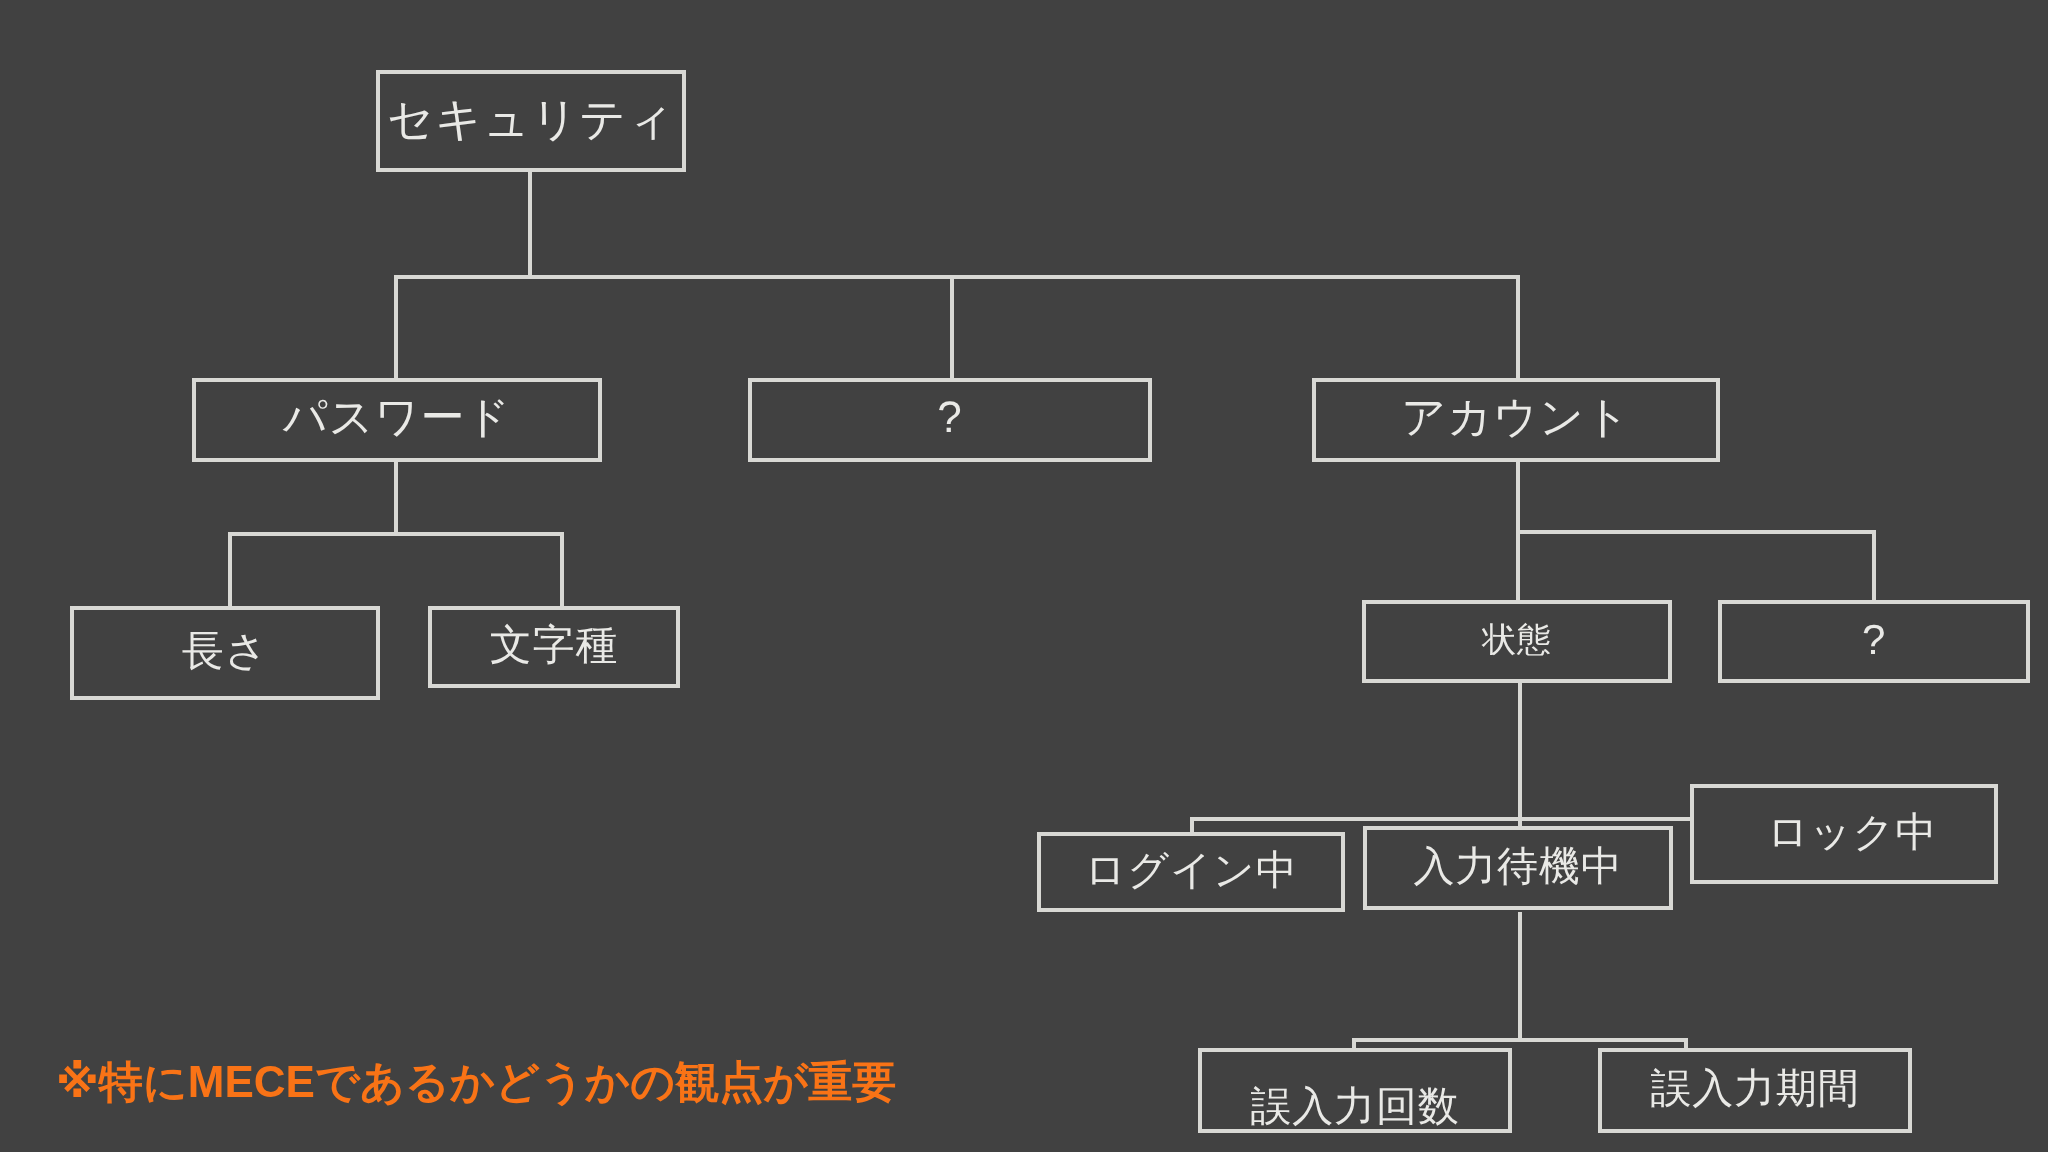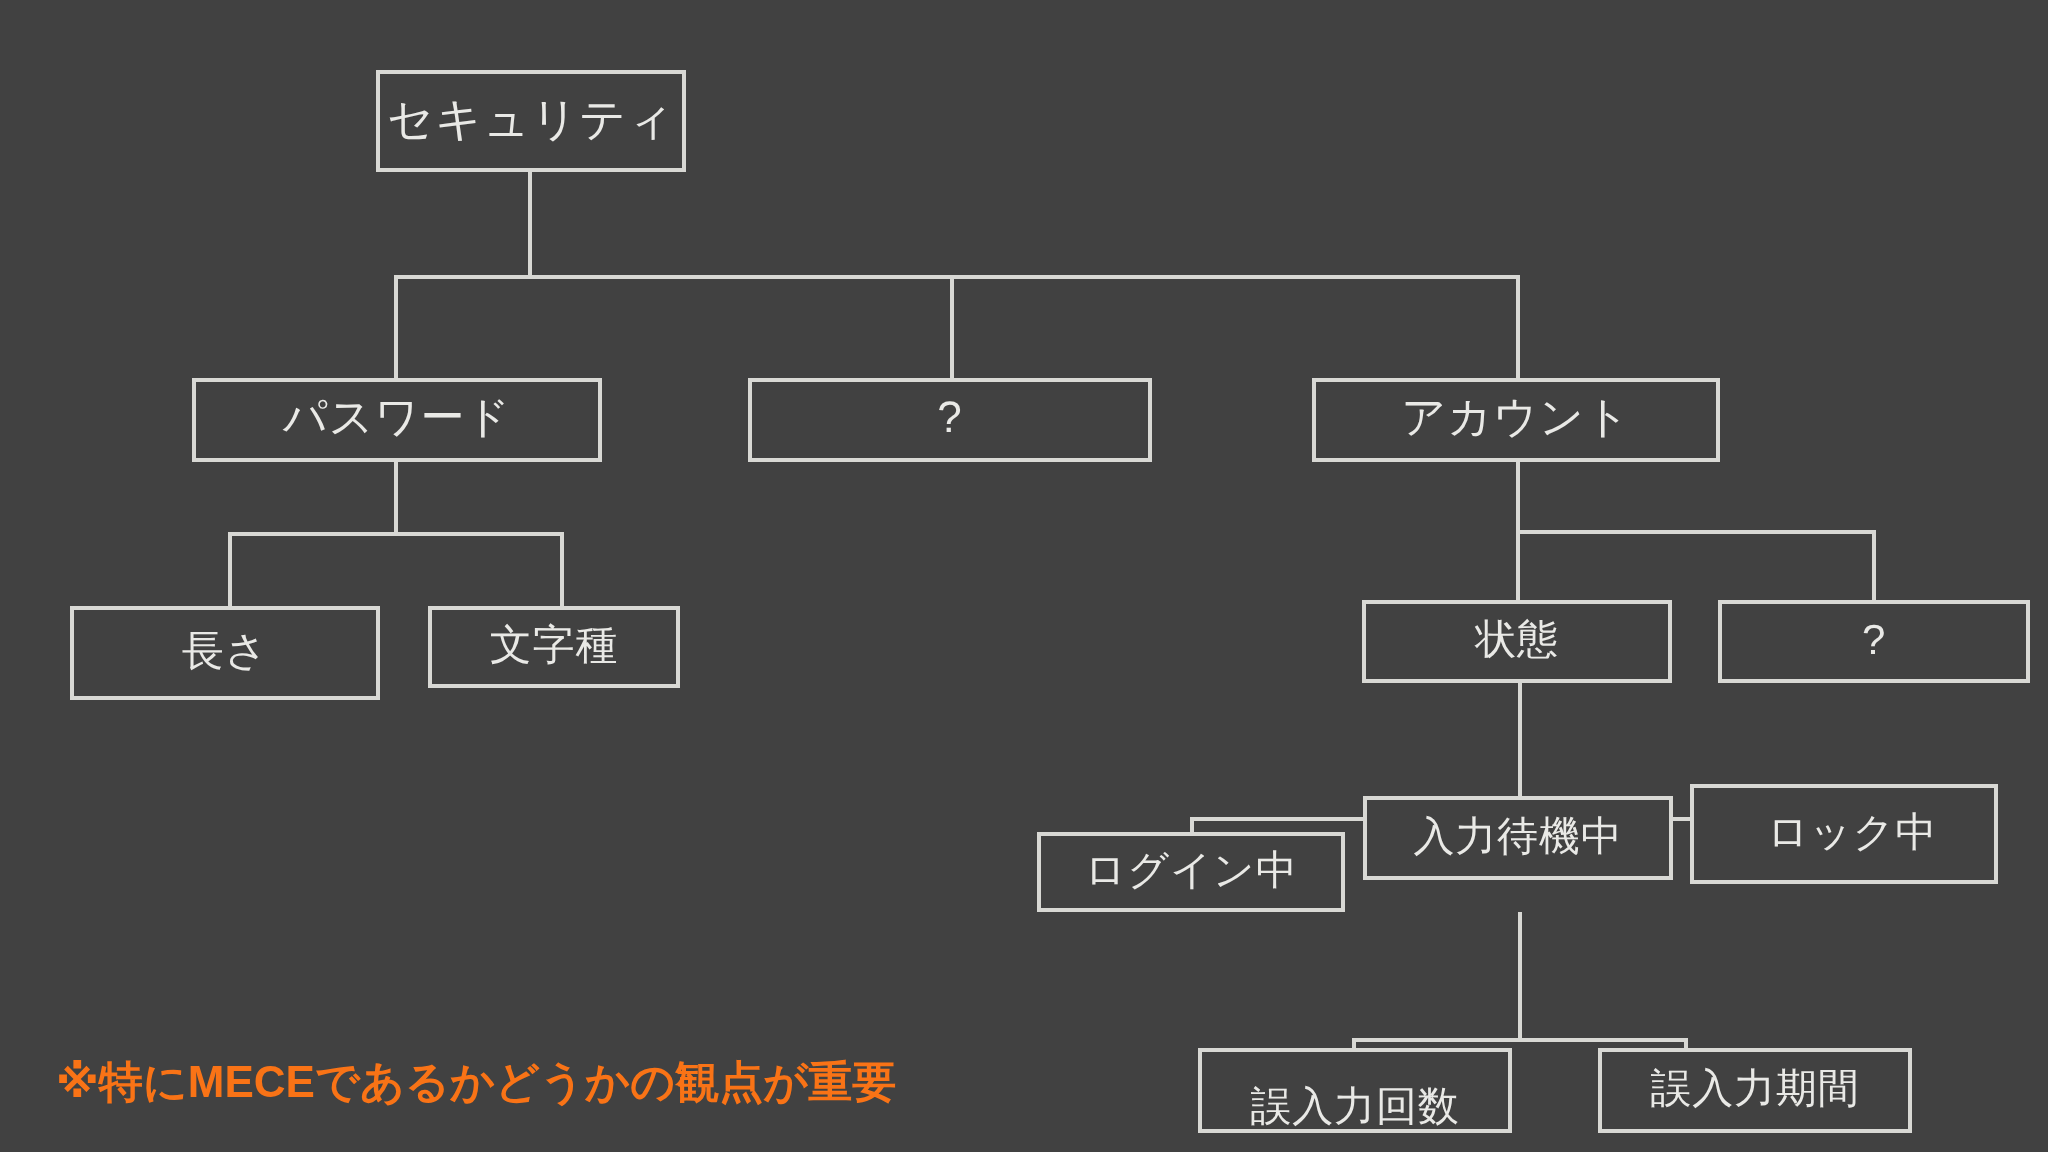--- a/index.html
+++ b/index.html
@@ -93,33 +93,33 @@
   </div>
 
   <div class="node" style="left:70px;top:606px;width:310px;height:94px;font-size:42px;">
     <span>長さ</span>
   </div>
 
   <div class="node" style="left:428px;top:606px;width:252px;height:82px;font-size:42px;">
     <span>文字種</span>
   </div>
 
-  <div class="node" style="left:1362px;top:600px;width:310px;height:83px;font-size:41px;">
+  <div class="node" style="left:1362px;top:600px;width:310px;height:83px;font-size:34px;">
     <span>状態</span>
   </div>
 
   <div class="node" style="left:1718px;top:600px;width:312px;height:83px;font-size:42px;">
     <span>?</span>
   </div>
 
   <div class="node" style="left:1037px;top:832px;width:308px;height:80px;font-size:41px;">
     <span>ログイン中</span>
   </div>
 
-  <div class="node" style="left:1363px;top:796px;width:310px;height:84px;font-size:41px;">
+  <div class="node" style="left:1363px;top:826px;width:310px;height:84px;font-size:41px;">
     <span>入力待機中</span>
   </div>
 
   <div class="node" style="left:1690px;top:784px;width:308px;height:100px;font-size:41px;padding-left:16px;">
     <span>ロック中</span>
   </div>
 
   <div class="node" style="left:1198px;top:1048px;width:314px;height:85px;font-size:41px;align-items:flex-end;">
     <span>誤入力回数</span>
   </div>

